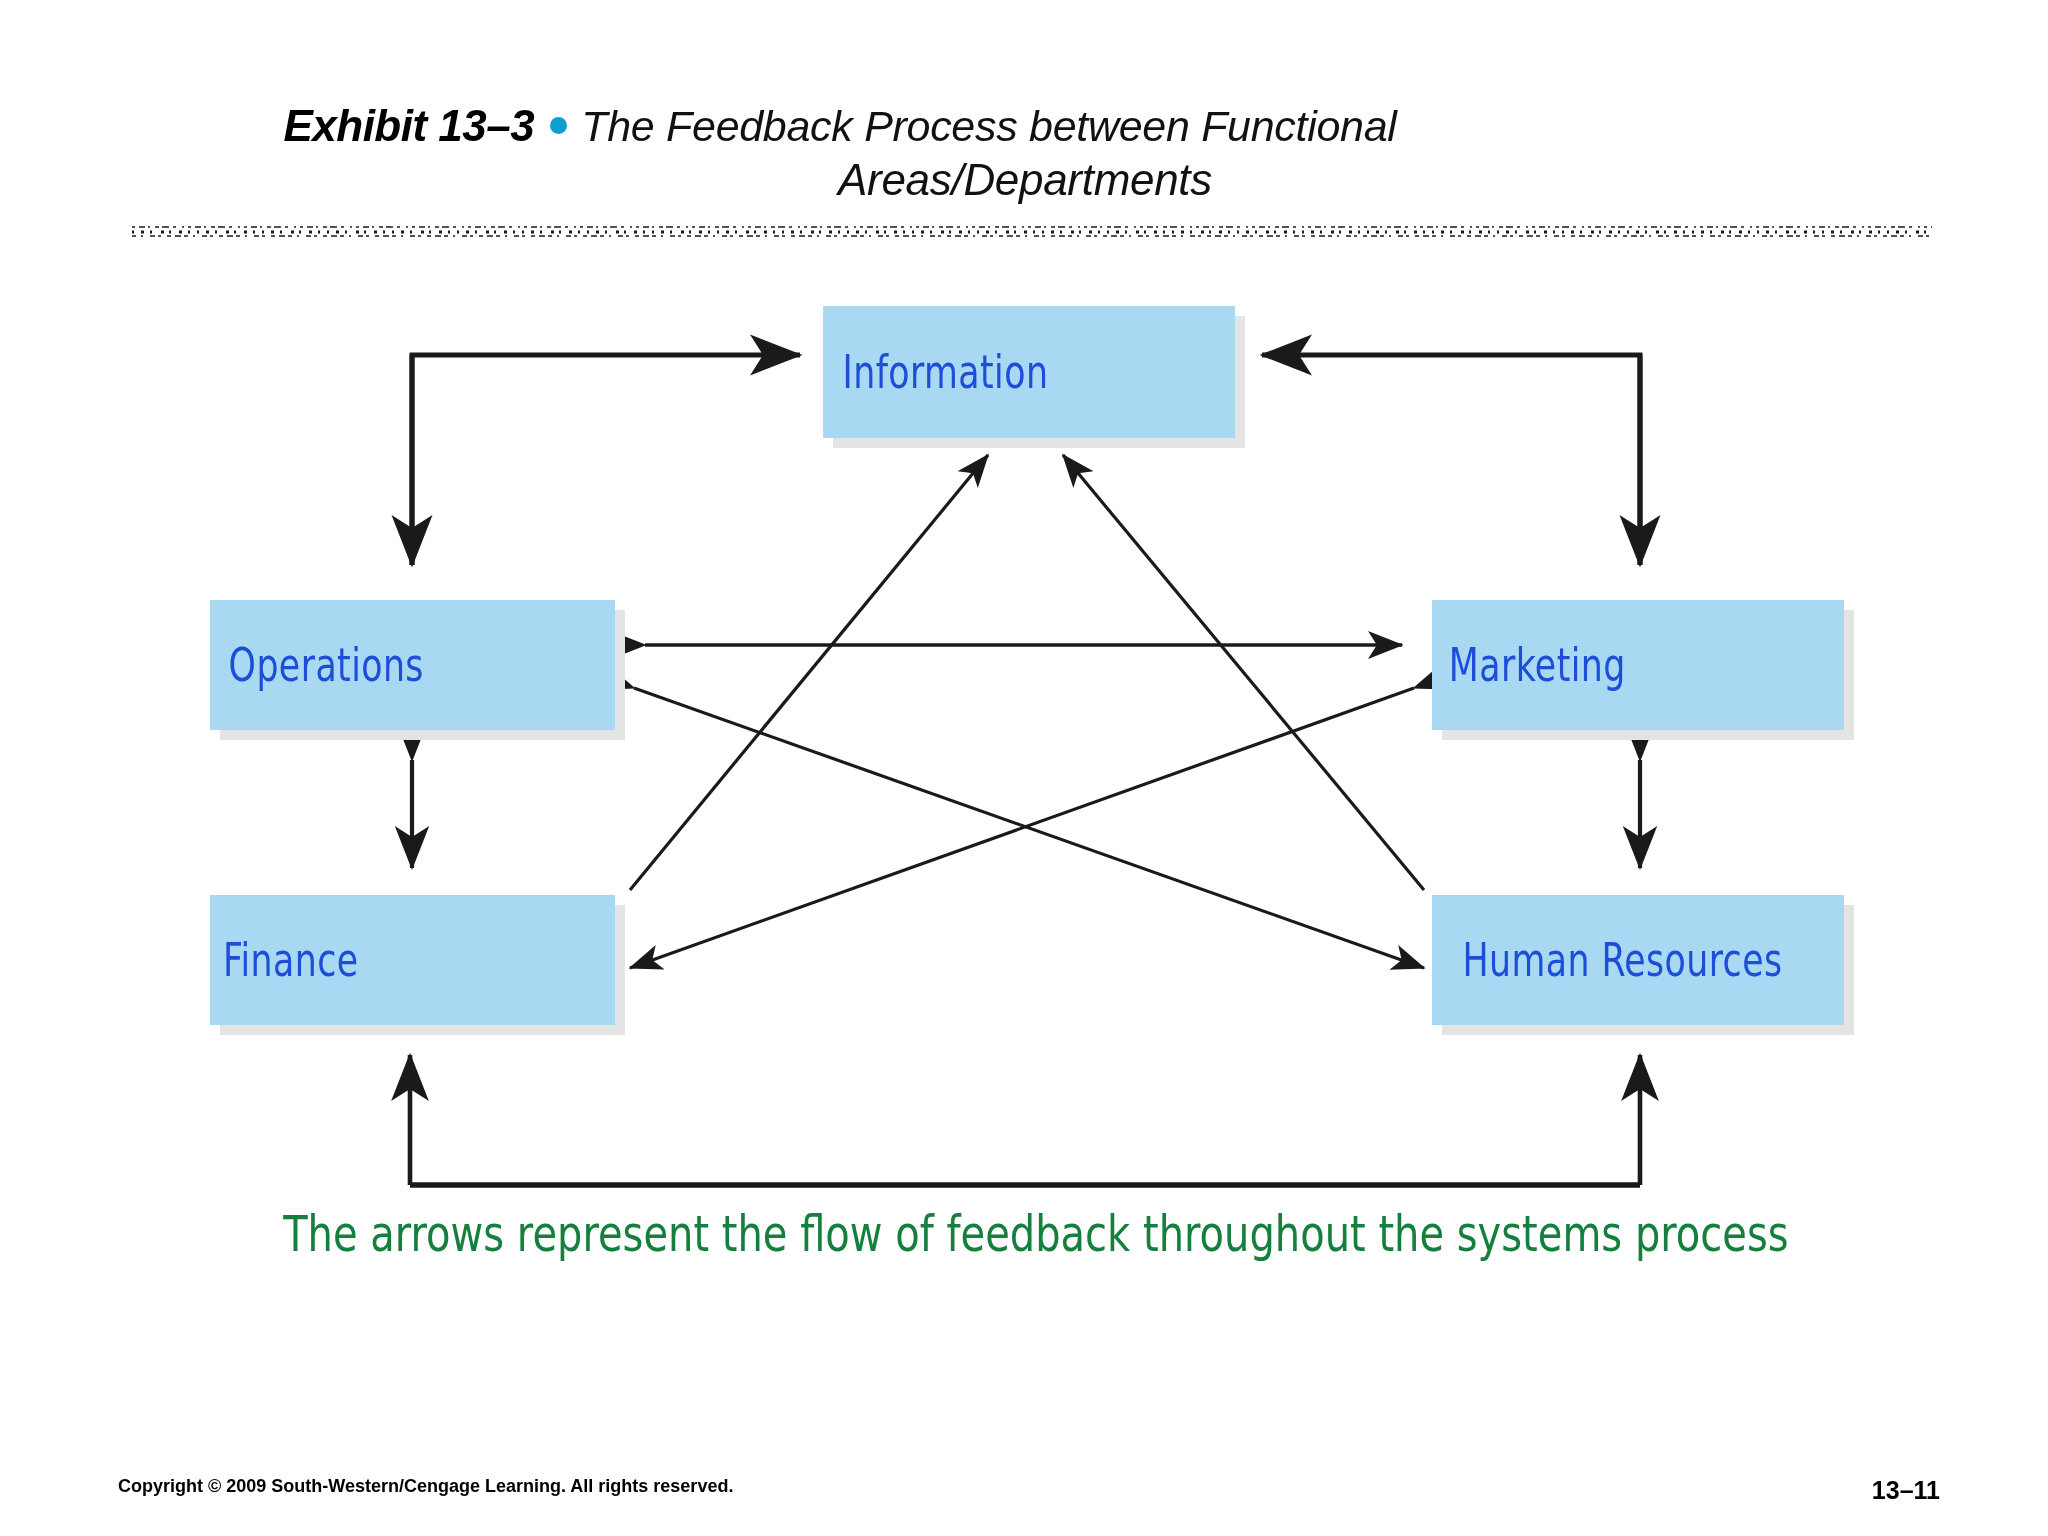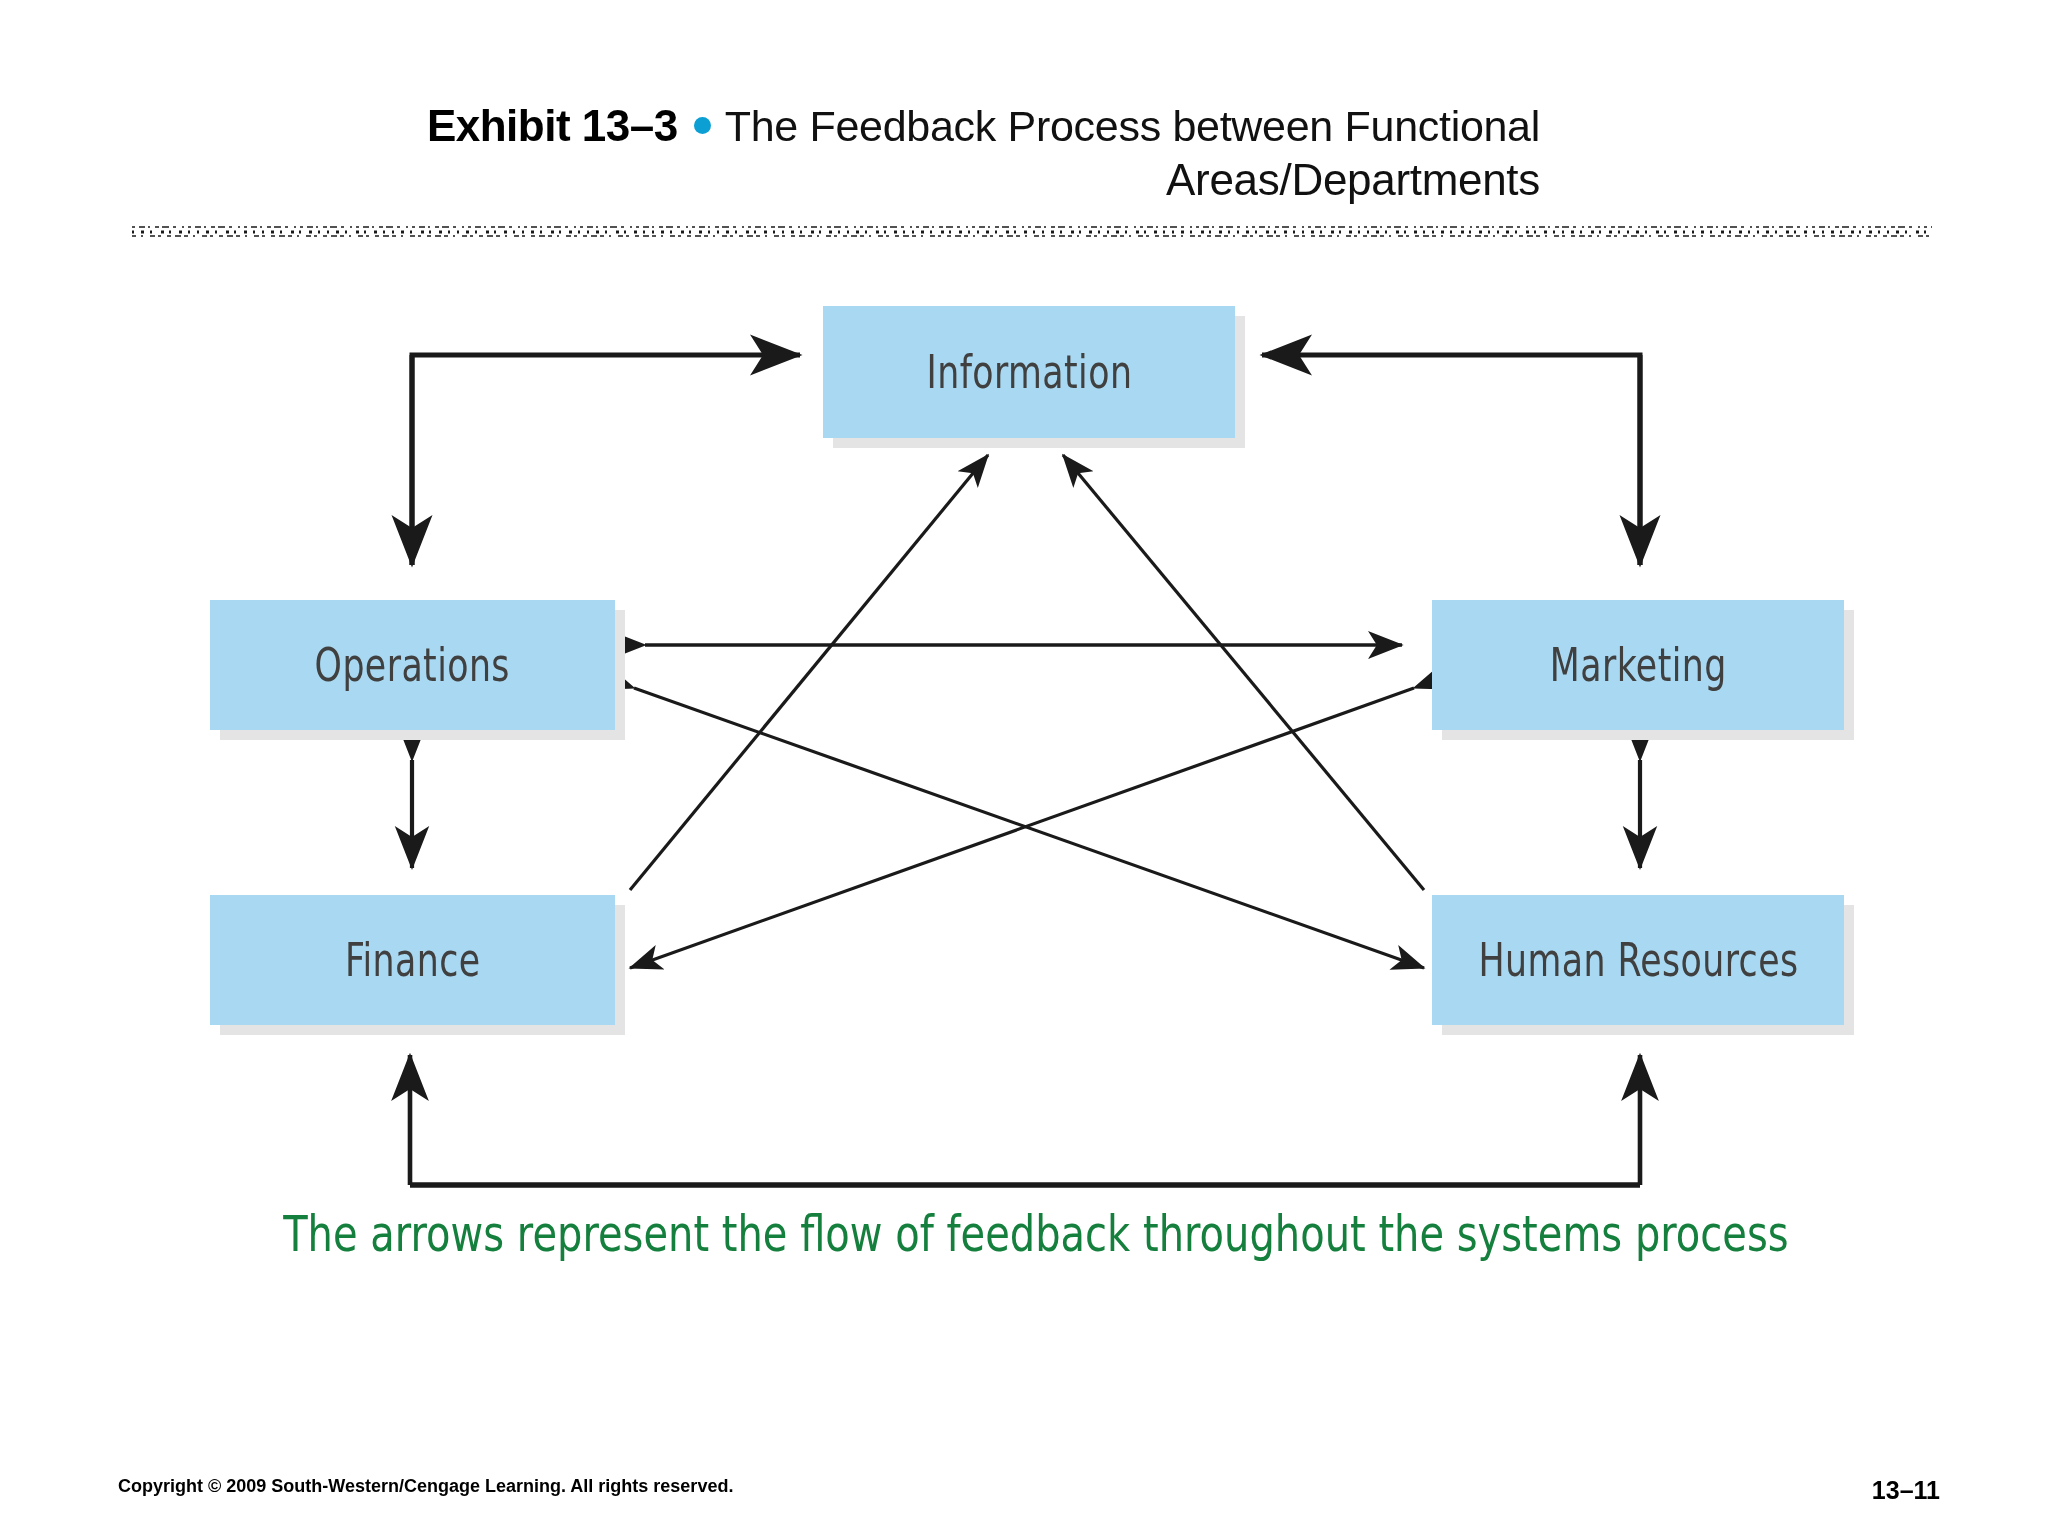--- a/index.html
+++ b/index.html
@@ -15,21 +15,22 @@
     font-family: "Liberation Sans", sans-serif;
     -webkit-font-smoothing: antialiased;
   }
 
   
   #title-block {
     position: absolute;
     left: 140px;
     top: 104px;
     width: 1400px;
-    text-align: right;
+    text-align: center;
+    font-style: italic;
   }
   #title-line-1 {
     white-space: nowrap;
     line-height: 1.0;
   }
   .exhibit-label {
     font-size: 44px;
     font-weight: bold;
     color: #000000;
     letter-spacing: -0.5px;
@@ -81,22 +82,21 @@
     top: 0;
   }
 
   
   .node-box {
     position: absolute;
     background: #a9d9f2;
     box-shadow: 10px 10px 0 0 #e4e4e4;
     display: flex;
     align-items: center;
-    justify-content: center;
-    color: #404040;
+    color: #1d4ed8;
     font-size: 46px;
     font-family: "DejaVu Sans", sans-serif;
     font-stretch: condensed;
     letter-spacing: 0.5px;
     white-space: nowrap;
     box-sizing: border-box;
   }
   .node-label {
     transform: scaleX(0.84);
     transform-origin: center;

